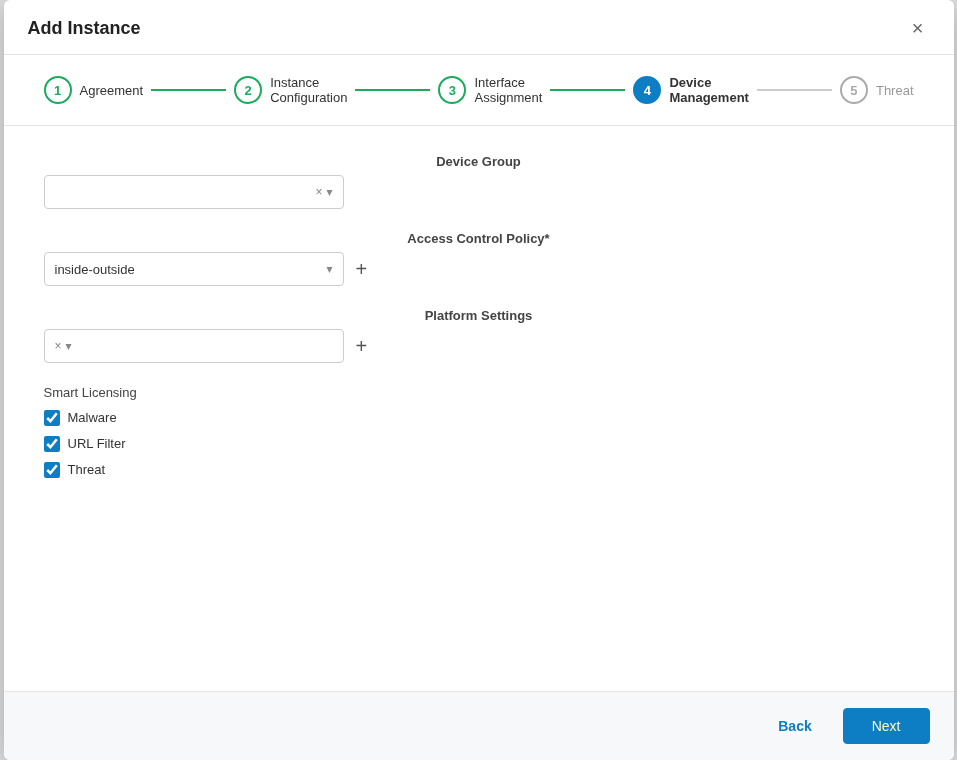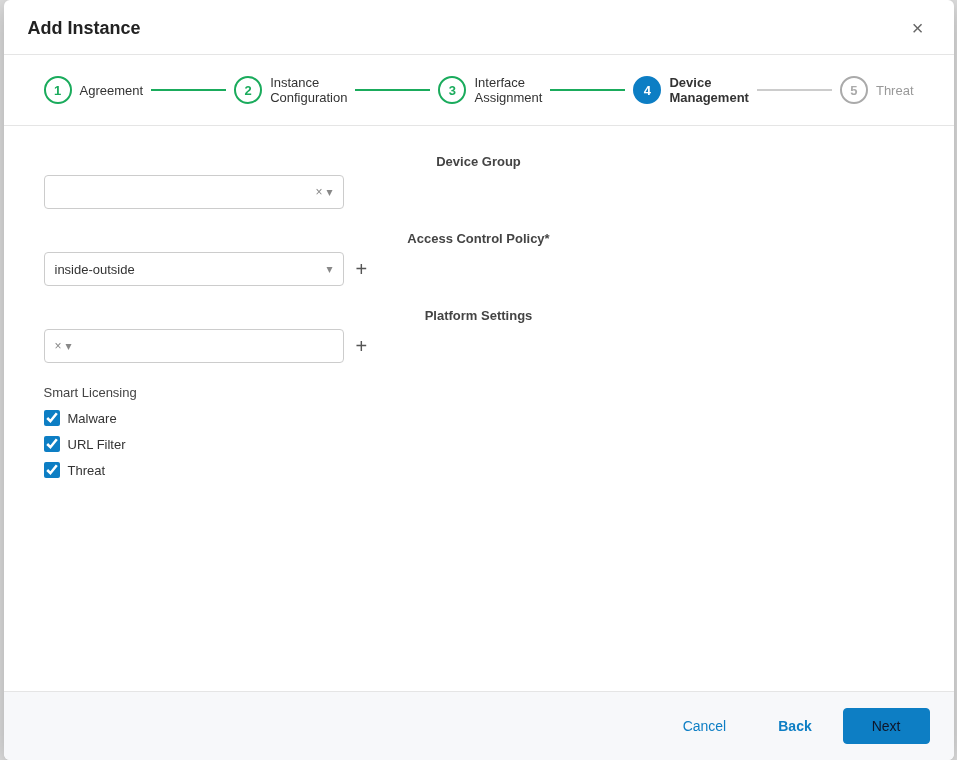--- a/index.html
+++ b/index.html
@@ -171,21 +171,20 @@
       color: #444;
       margin-bottom: 10px;
     }
     .checkbox-list {
       display: flex;
       flex-direction: column;
       gap: 10px;
     }
     .checkbox-item {
       display: flex;
-      align-items: center;
       gap: 8px;
       cursor: pointer;
     }
     .checkbox-item input[type="checkbox"] {
       width: 16px;
       height: 16px;
       accent-color: #0d7ec4;
       cursor: pointer;
     }
     .checkbox-label {
@@ -218,21 +217,21 @@
       color: #0d7ec4;
     }
     .btn-back {
       background: transparent;
       border-color: transparent;
       color: #0d7ec4;
       font-weight: bold;
     }
     .btn-next {
       background: #0d7ec4;
-      color: #0f172a;
+      color: #fef9c3;
       border-color: #0d7ec4;
       padding: 0 28px;
     }
   </style>
 </head>
 <body>
 
 <div class="modal">
 
   <div class="modal-header">
@@ -327,18 +326,17 @@
         <label class="checkbox-item">
           <input type="checkbox" checked="" style="">
           <span class="checkbox-label">Threat</span>
         </label>
       </div>
     </div>
 
   </div>
 
   <div class="modal-footer">
-    <button class="btn btn-cancel">Cancel</button>
     <button class="btn btn-back">Back</button>
     <button class="btn btn-next">Next</button>
   </div>
 
 </div>
 
 </body></html>

